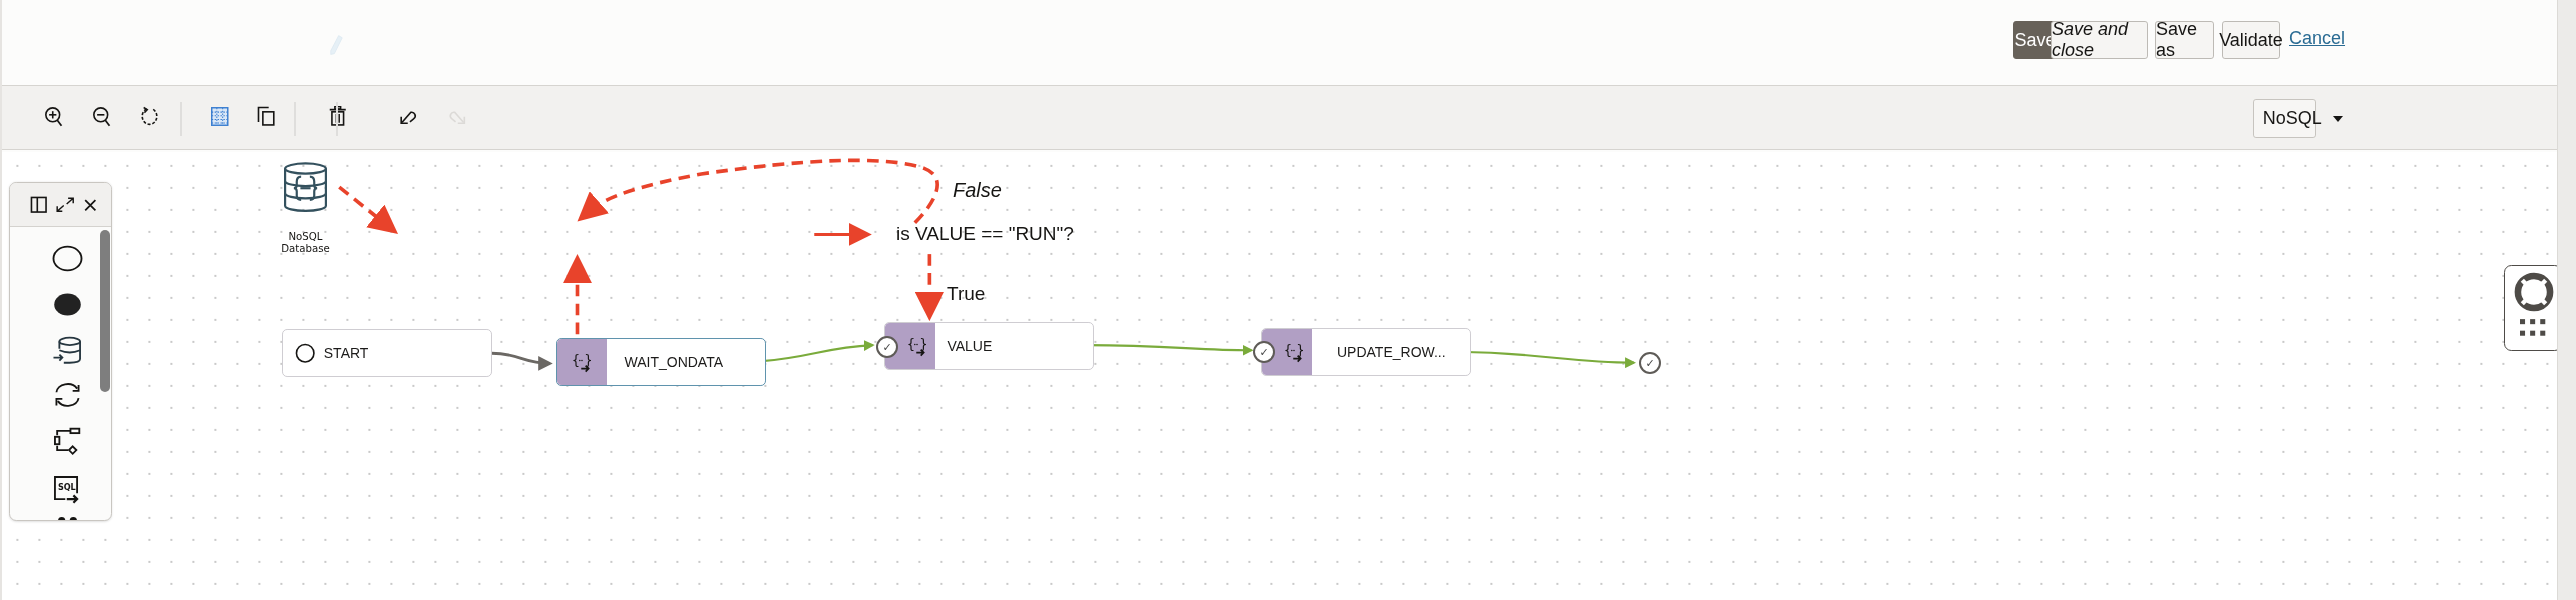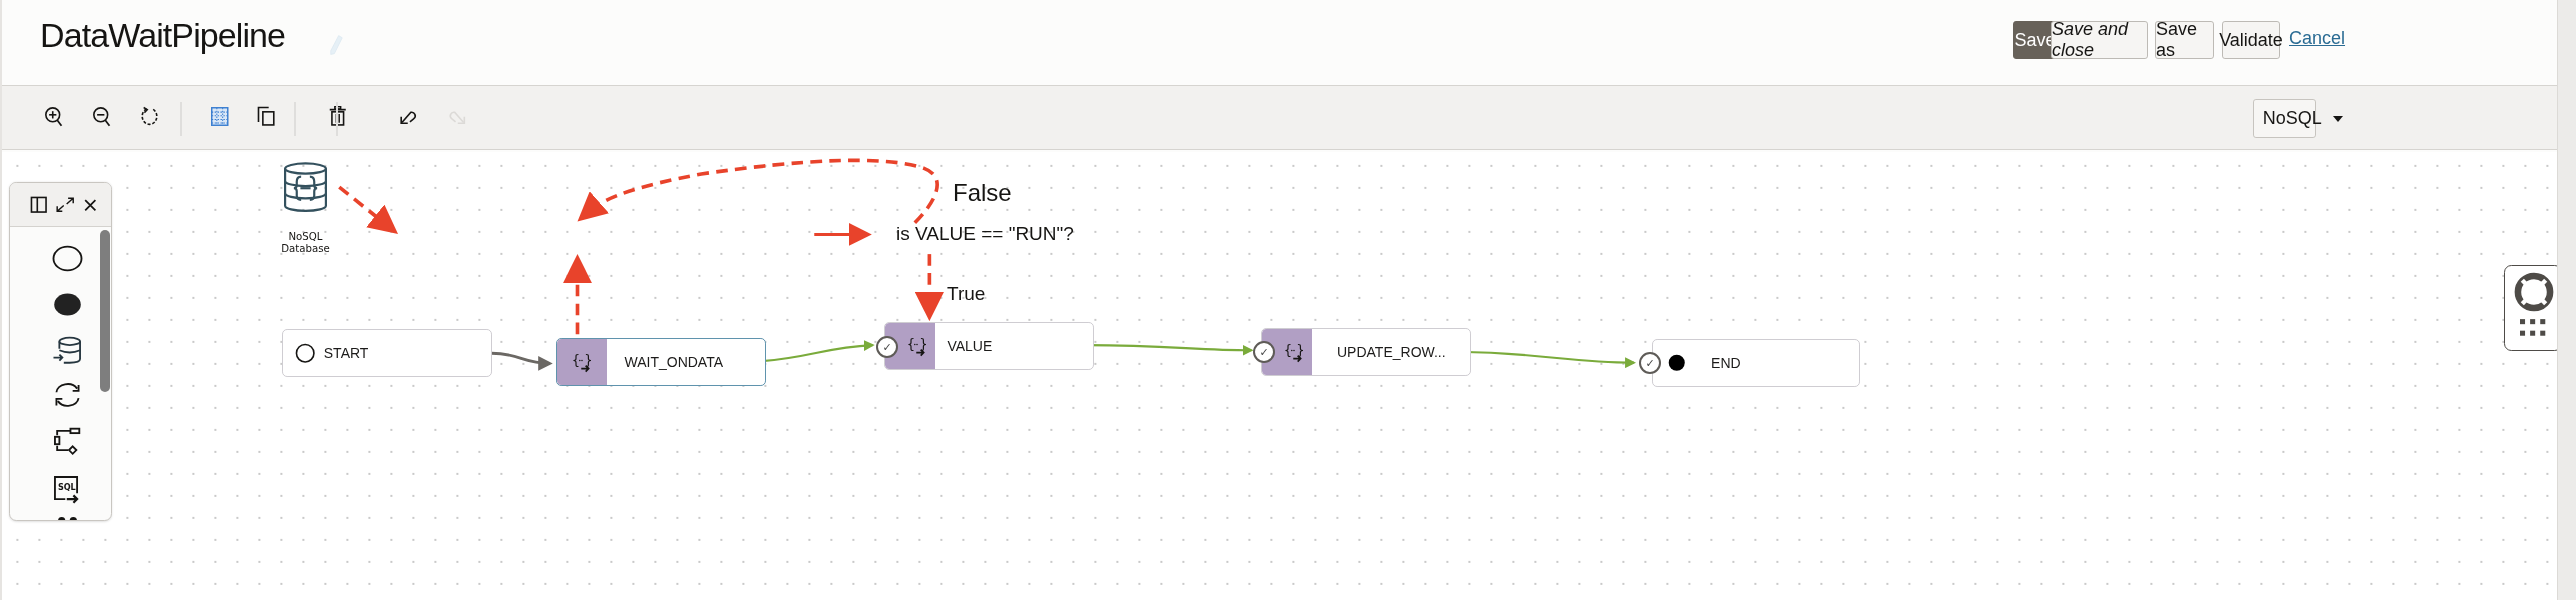--- a/index.html
+++ b/index.html
@@ -44,21 +44,20 @@
   .ann { position: absolute; color: #161513; }
   svg { overflow: visible; }
   .help-widget { position: absolute; left: 2502px; top: 113px; width: 58px; height: 86px; background: #fff; border: 1.8px solid #4e4b47; border-radius: 7.3px; }
 </style>
 </head>
 <body>
 
 <div class="app">
 
   <div class="header">
-    <div class="title">DataWaitPipeline</div>
     <svg class="edit-icon" viewBox="0 0 18 30" style="left:328px; top:34px;">
       <path d="M12 2 L17 5 L6 27 L1 28 L1 23 Z" fill="#e6f0f6" stroke="#dbe8f0" stroke-width="1"></path>
     </svg>
 
     <div class="btn btn-primary" style="left:2011px; width:44px;">Save</div>
     <div class="btn" style="left:2049px; width:97px;font-style:italic;">Save and close</div>
     <div class="btn" style="left:2153px; width:59px;">Save as</div>
     <div class="btn" style="left:2220px; width:58px;">Validate</div>
     <a class="link" style="left:2287px;">Cancel</a>
   </div>
@@ -180,21 +179,21 @@
         <line x1="25" y1="36" x2="39" y2="36" stroke="#34515e" stroke-width="3"></line>
       </svg>
       <div style="font-family:'DejaVu Sans',sans-serif; font-size:10.2px; line-height:11.7px; color:#161513; margin-top:16px;">
         <div>NoSQL</div>
         <div>Database</div>
       </div>
     </div>
 
 
     <div class="ann" style="left:894px; top:71px; font-size:19px;">is VALUE == "RUN"?</div>
-    <div class="ann" style="left:951px; top:27px; font-size:24px;">False</div>
+    <div class="ann" style="left:951px; top:27px; font-size:20px;font-style:italic;">False</div>
     <div class="ann" style="left:945px; top:131px; font-size:19px;">True</div>
 
     <div class="node" style="left:280px; top:177px; width:210px; height:48px;">
       <svg style="margin-left:12.4px;" width="20.4" height="20.4" viewBox="0 0 28 28">
           <circle cx="14" cy="14" r="12" fill="#fff" stroke="#161513" stroke-width="2.2"></circle>
         </svg>
       <span class="node-label" style="margin-left:8px;">START</span>
     </div>
 
     <div class="node selected" style="left:554px; top:186px; width:210px; height:48px;">
@@ -231,26 +230,20 @@
             <text x="18" y="19" font-size="18" font-family="DejaVu Sans, sans-serif" fill="#161513">}</text>
             <circle cx="12" cy="13" r="1" fill="#161513"></circle>
             <circle cx="15" cy="13" r="1" fill="#161513"></circle>
             <path d="M14 24 L24 24 M20 20 L24 24 L20 28" stroke="#161513" stroke-width="2.4" fill="none"></path>
           </svg>
       </div>
       <span class="node-label" style="margin-left:25px;">UPDATE_ROW...</span>
     </div>
     <div class="check" style="left:1251px; top:189px;">✓</div>
 
-    <div class="node" style="left:1650px; top:187px; width:208px; height:48px;">
-      <svg style="margin-left:14.6px;" width="17.5" height="17.5" viewBox="0 0 24 24">
-          <circle cx="12" cy="12" r="11" fill="#000"></circle>
-        </svg>
-      <span class="node-label" style="margin-left:26px;">END</span>
-    </div>
     <div class="check" style="left:1637px; top:200px;">✓</div>
 
     <div class="palette">
       <div class="pal-head">
         <div class="pal-hicon" style="left:19px;">
           <svg width="17.5" height="17.5" viewBox="0 0 24 24">
               <rect x="2" y="2" width="20" height="20" fill="none" stroke="#161513" stroke-width="2.2"></rect>
               <line x1="10" y1="2" x2="10" y2="22" stroke="#161513" stroke-width="2.2"></line>
             </svg>
         </div>

